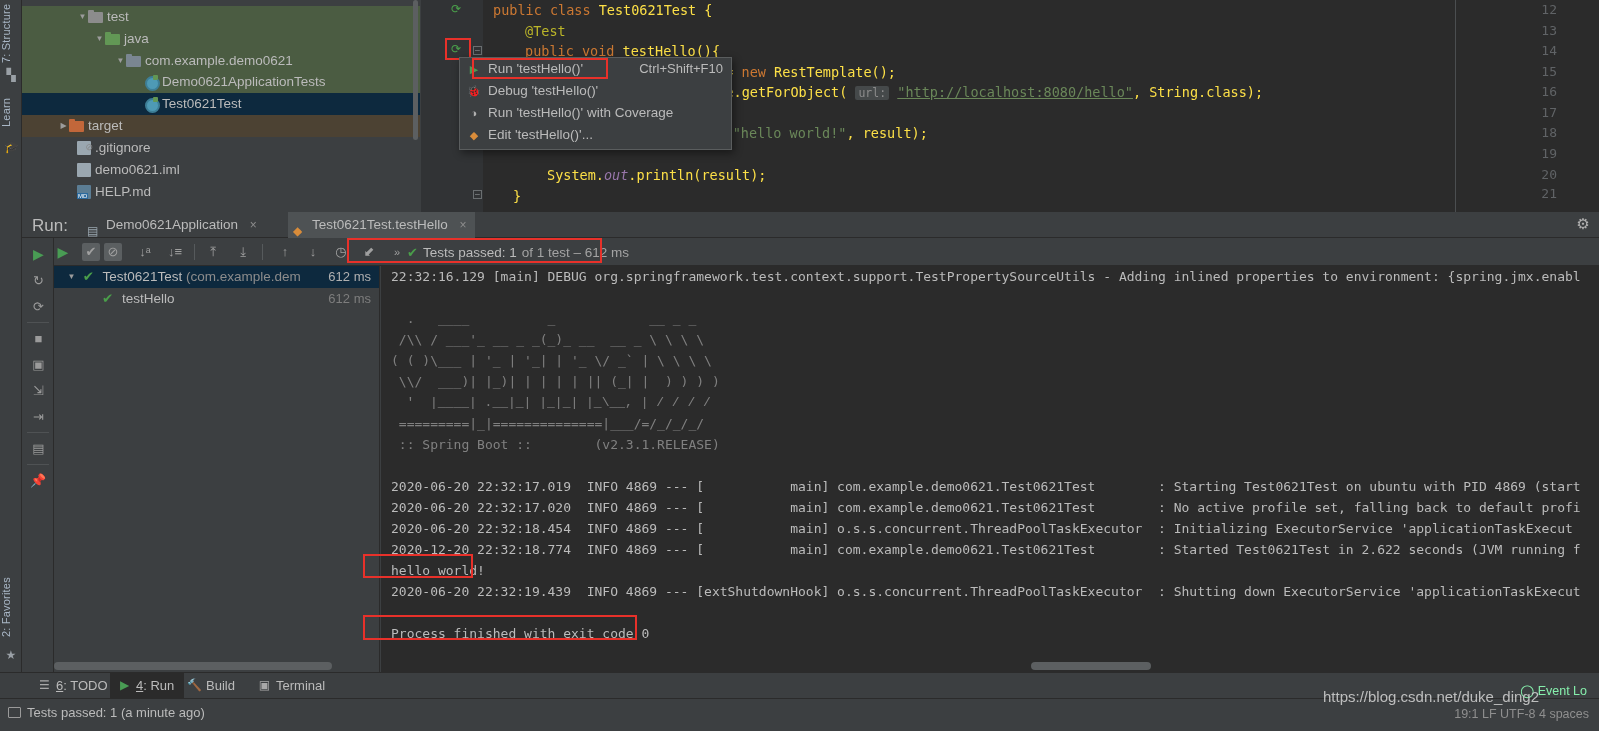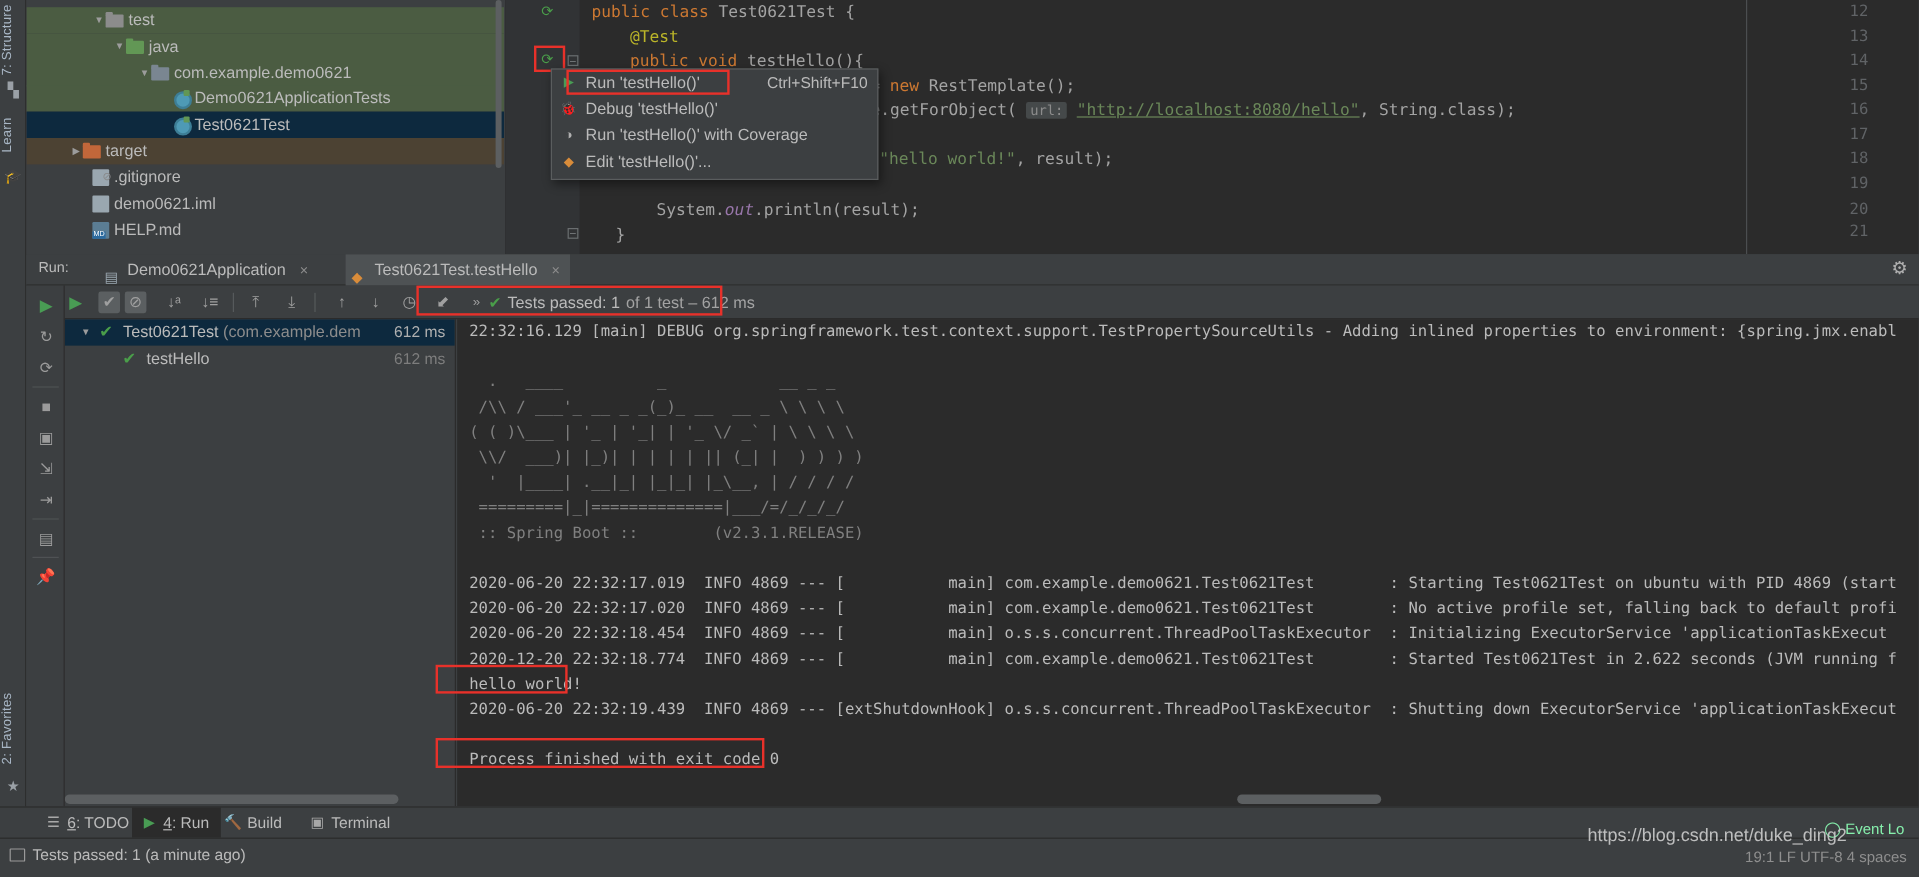--- a/index.html
+++ b/index.html
@@ -122,21 +122,21 @@
   .fold {
     position: absolute; left: 52px; width: 9px; height: 9px;
     border: 1px solid #6a6e70; color: #8e9294; font-size: 8px;
     line-height: 7px; text-align: center;
   }
   .codeline {
     position: absolute; left: 72px; height: 20px; line-height: 20px;
     white-space: pre; font-family: "DejaVu Sans Mono", monospace; font-size: 13.5px;
   }
   .kw  { color: #cc7832; }
-  .pl  { color: #a3a3a3; }
+  .pl  { color: #fde047; }
   .str { color: #6a8759; }
   .ann { color: #bbb529; }
   .fld { color: #9876aa; font-style: italic; }
   .hint {
     background: #45494a; color: #8c8c8c; font-size: 11.5px;
     padding: 0 3px; border-radius: 2px;
   }
   .urlstr { color: #6a8759; text-decoration: underline; }
   .editor-divider {
     position: absolute; left: 1034px; top: 0; width: 1px; height: 212px; background: #4b4e50;
@@ -172,21 +172,21 @@
   
   .runwin {
     position: absolute; left: 22px; top: 212px; width: 1577px; height: 460px;
     background: #3c3f41;
   }
   .runtabs {
     position: absolute; left: 0; top: 0; width: 1577px; height: 26px;
     background: #3c3f41; border-bottom: 1px solid #2b2b2b;
   }
   .runlabel {
-    position: absolute; left: 10px; top: 4px; font-size: 12px; color: #bbbbbb;
+    position: absolute; left: 10px; top: 4px; font-size: 17px; color: #bbbbbb;
   }
   .rtab {
     position: absolute; top: 0; height: 26px; line-height: 26px;
     font-size: 13.5px; color: #bbbbbb; padding: 0 8px 0 24px; white-space: nowrap;
   }
   .rtab.active { background: #4e5254; }
   .rtab .ticon { position: absolute; left: 5px; top: 6px; width: 14px; height: 14px; }
   .rtab .close { margin-left: 8px; color: #8d8d8d; font-size: 12px; }
   .gear {
     position: absolute; right: 8px; top: 4px; width: 16px; height: 16px;
@@ -487,21 +487,21 @@
       </div>
       <div class="tt-hscroll"></div>
     </div>
 
     <div class="console">
       <div class="cline" style="top:0px;">22:32:16.129 [main] DEBUG org.springframework.test.context.support.TestPropertySourceUtils - Adding inlined properties to environment: {spring.jmx.enabl</div>
       <div class="cline banner" style="top:42px;">  .   ____          _            __ _ _</div>
       <div class="cline banner" style="top:63px;"> /\\ / ___'_ __ _ _(_)_ __  __ _ \ \ \ \</div>
       <div class="cline banner" style="top:84px;">( ( )\___ | '_ | '_| | '_ \/ _` | \ \ \ \</div>
       <div class="cline banner" style="top:105px;"> \\/  ___)| |_)| | | | | || (_| |  ) ) ) )</div>
-      <div class="cline banner" style="top:126px;">  '  |____| .__|_| |_|_| |_\__, | / / / /</div>
+      <div class="cline banner" style="top:126px;font-family:Liberation Mono, monospace;">  '  |____| .__|_| |_|_| |_\__, | / / / /</div>
       <div class="cline banner" style="top:147px;"> =========|_|==============|___/=/_/_/_/</div>
       <div class="cline banner" style="top:168px;"> :: Spring Boot ::        (v2.3.1.RELEASE)</div>
       <div class="cline" style="top:210px;">2020-06-20 22:32:17.019  INFO 4869 --- [           main] com.example.demo0621.Test0621Test        : Starting Test0621Test on ubuntu with PID 4869 (start</div>
       <div class="cline" style="top:231px;">2020-06-20 22:32:17.020  INFO 4869 --- [           main] com.example.demo0621.Test0621Test        : No active profile set, falling back to default profi</div>
       <div class="cline" style="top:252px;">2020-06-20 22:32:18.454  INFO 4869 --- [           main] o.s.s.concurrent.ThreadPoolTaskExecutor  : Initializing ExecutorService 'applicationTaskExecut</div>
       <div class="cline" style="top:273px;">2020-12-20 22:32:18.774  INFO 4869 --- [           main] com.example.demo0621.Test0621Test        : Started Test0621Test in 2.622 seconds (JVM running f</div>
       <div class="cline out-hl" style="top:294px;">hello world!</div>
       <div class="cline" style="top:315px;">2020-06-20 22:32:19.439  INFO 4869 --- [extShutdownHook] o.s.s.concurrent.ThreadPoolTaskExecutor  : Shutting down ExecutorService 'applicationTaskExecut</div>
       <div class="cline" style="top:357px;">Process finished with exit code 0</div>
       <div class="con-hscroll"></div>

